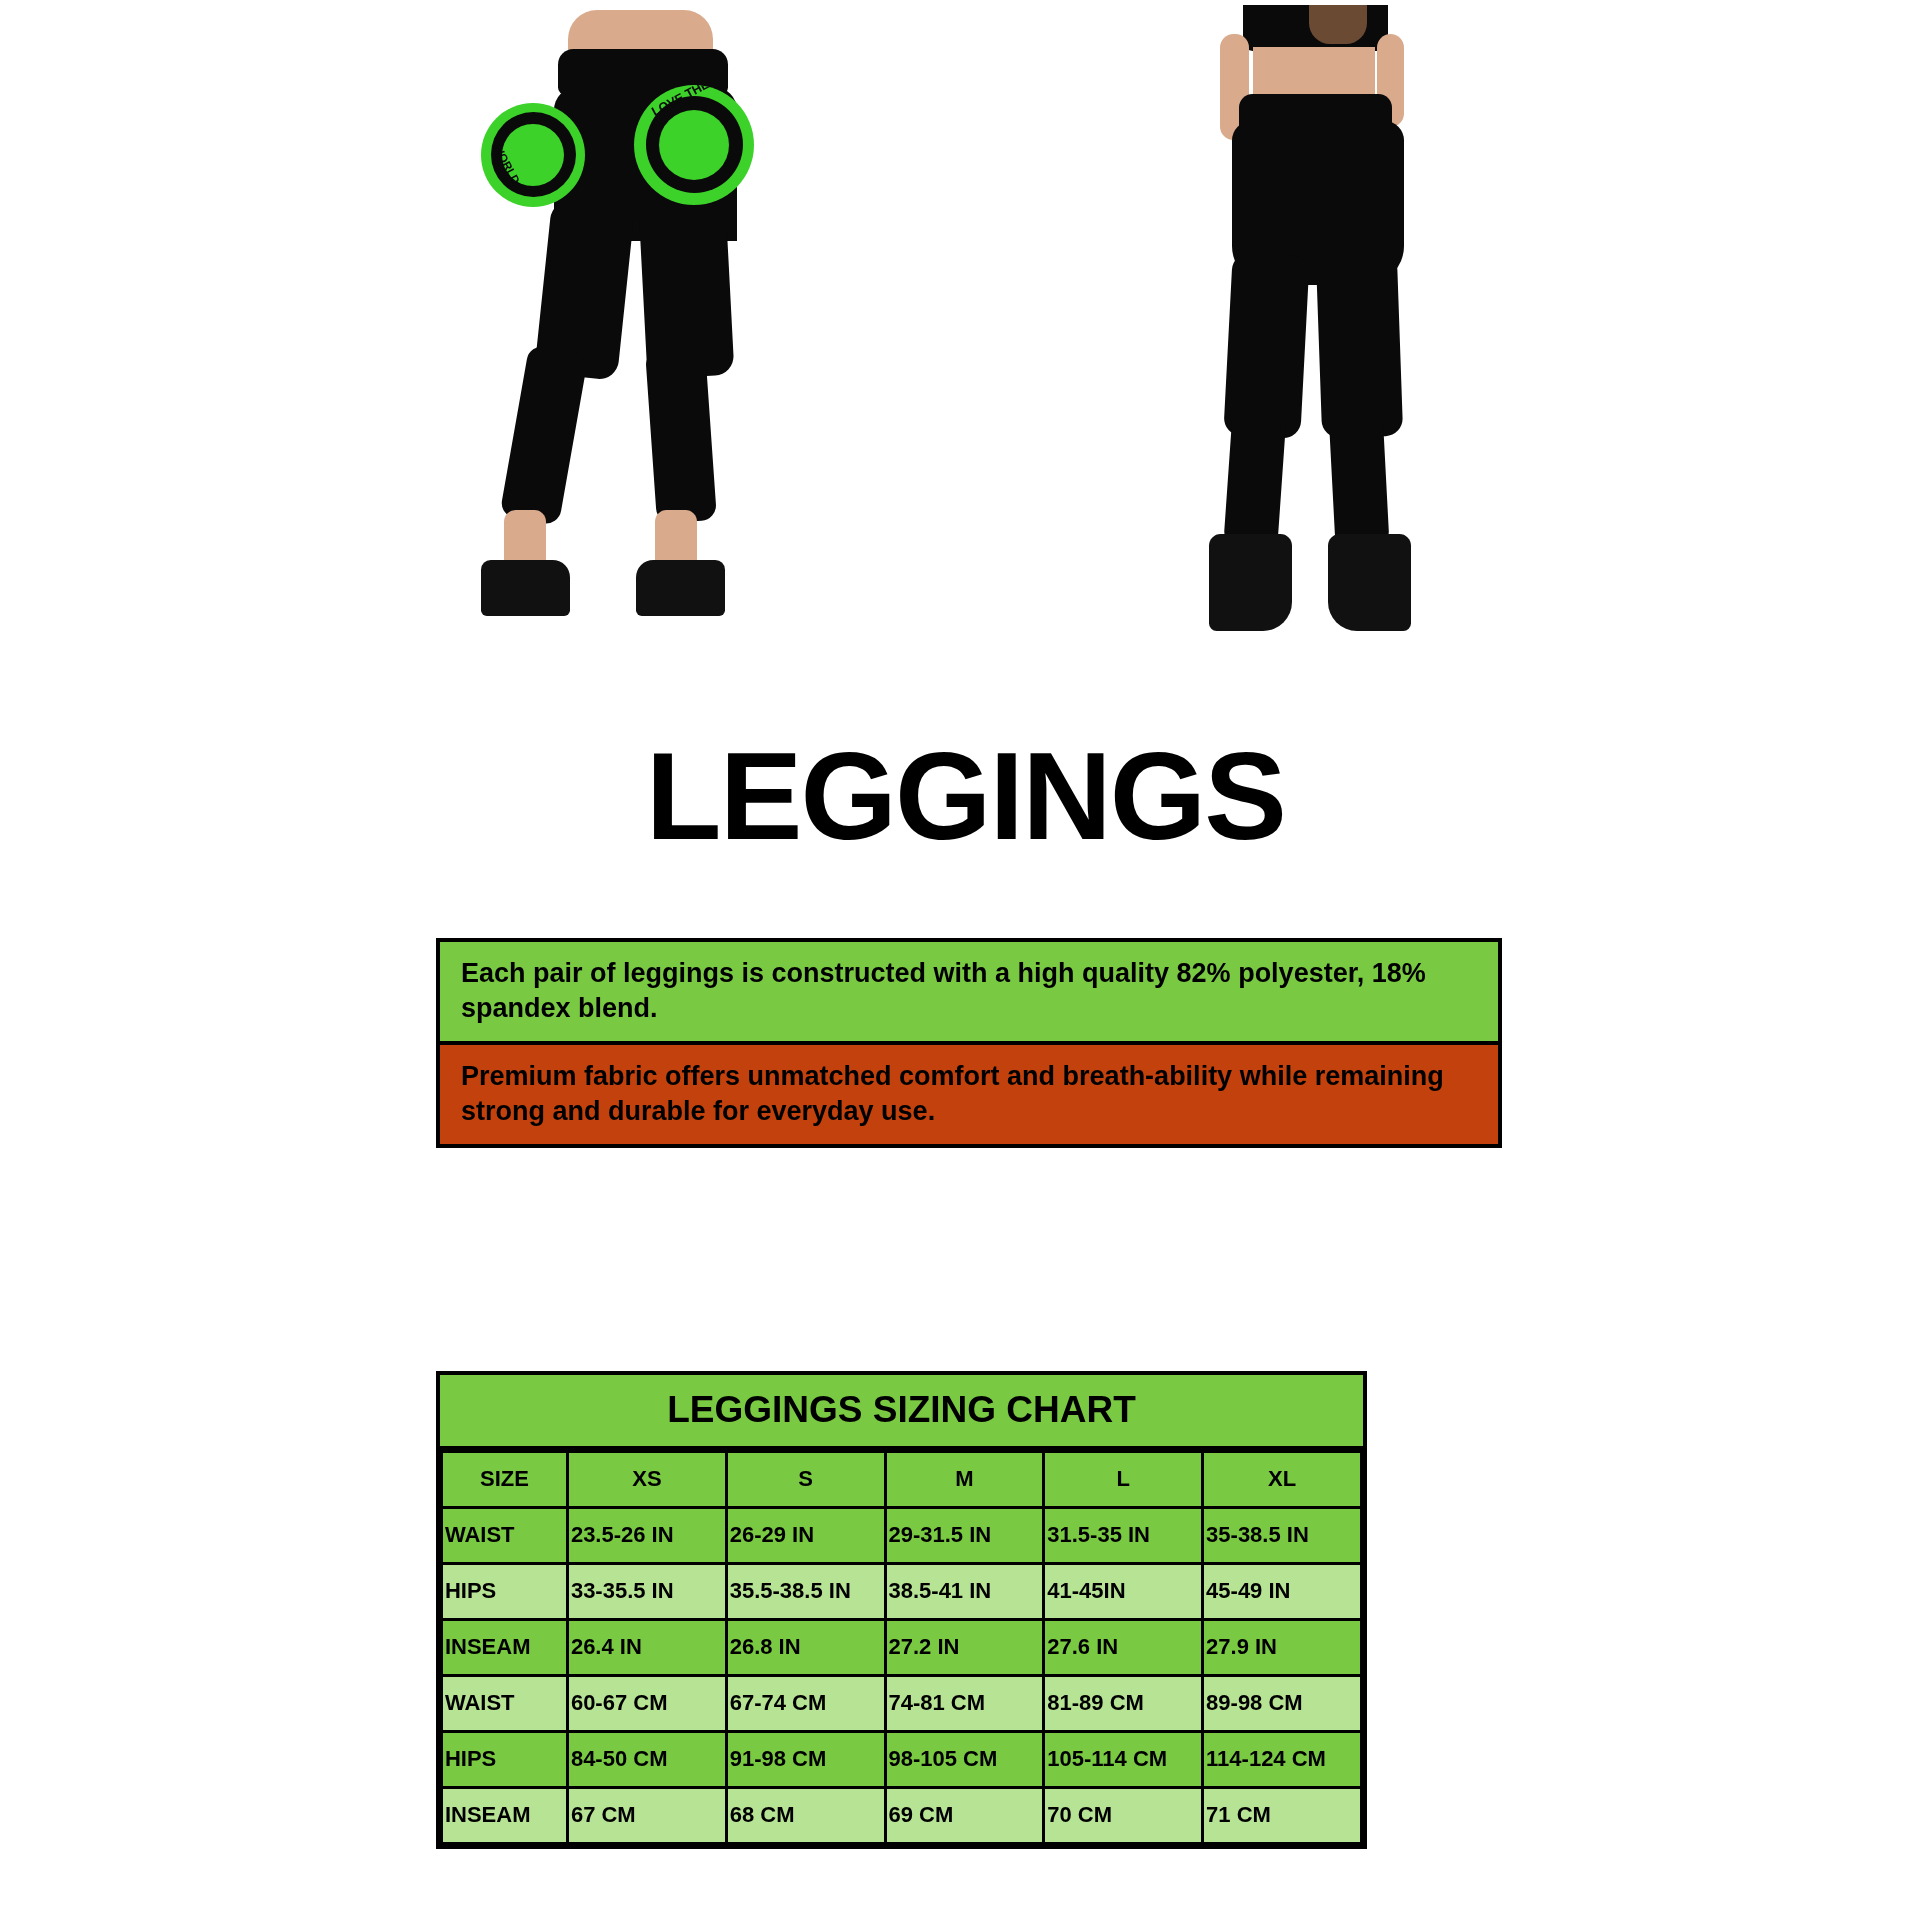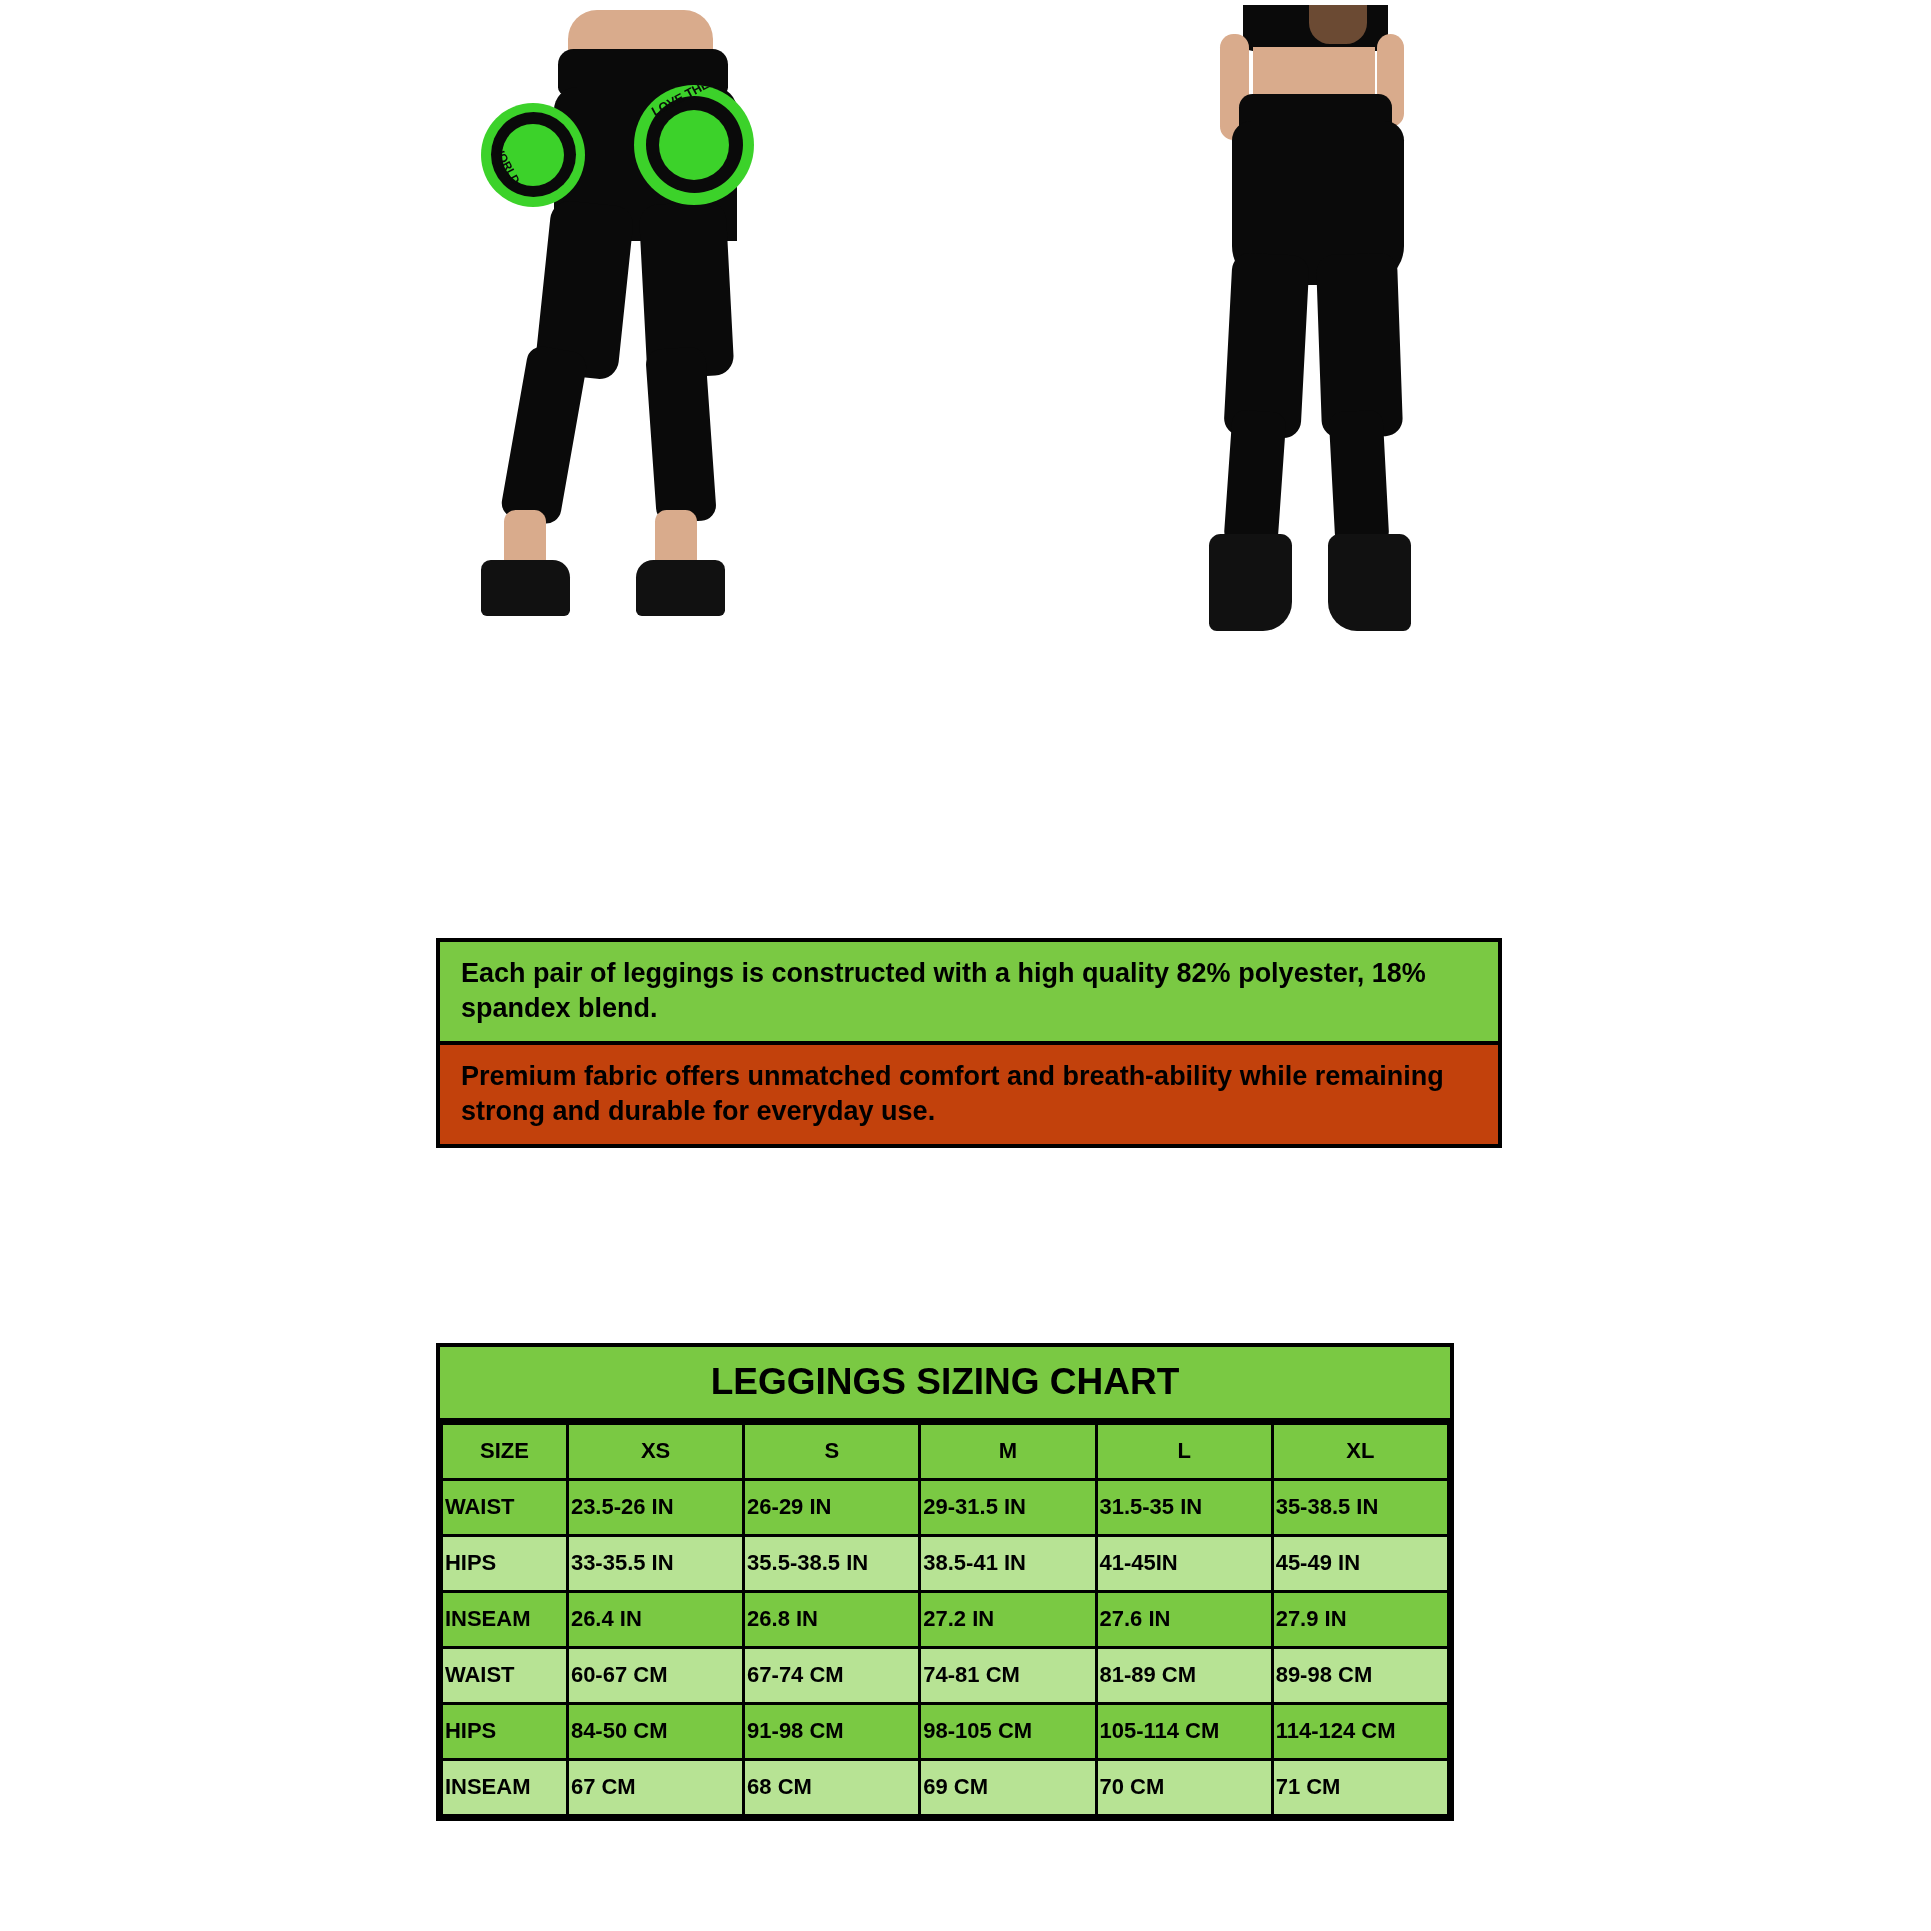--- a/index.html
+++ b/index.html
@@ -131,22 +131,22 @@
     background: #7ac943;
   }
   .feature-row.light {
     background: #c2410c;
   }
 
   
   .sizing {
     position: absolute;
     left: 436px;
-    top: 1343px;
-    width: 1018px;
+    top: 1371px;
+    width: 931px;
     border: 4.8px solid #000000;
     box-sizing: border-box;
     background: #1d4ed8;
   }
   table.size-table {
     border-collapse: collapse;
     width: 100%;
     table-layout: fixed;
   }
   table.size-table caption {
@@ -237,20 +237,21 @@
       <div class="legging" style="left:89px; top:249px; width:77px; height:183px; transform:rotate(3deg); border-radius:17.4px;"></div>
       <div class="legging" style="left:180px; top:249px; width:81px; height:183px; transform:rotate(-2deg); border-radius:17.4px;"></div>
       <div class="legging" style="left:89px; top:406px; width:54px; height:135px; transform:rotate(4deg); border-radius:13.5px;"></div>
       <div class="legging" style="left:193px; top:406px; width:54px; height:135px; transform:rotate(-3deg); border-radius:13.5px;"></div>
 
       <div class="shoe" style="left:70px; top:529px; width:83px; height:97px; border-radius:11.6px 11.6px 29px 7.7px;"></div>
       <div class="shoe" style="left:189px; top:529px; width:83px; height:97px; border-radius:11.6px 11.6px 7.7px 29px;"></div>
     </div>
   </div>
 
+  <div class="title">LEGGINGS</div>
 
   <div class="features">
     <div class="feature-row dark">Each pair of leggings is constructed with a high quality 82% polyester, 18% spandex blend.</div>
     <div class="feature-row light">Premium fabric offers unmatched comfort and breath-ability while remaining strong and durable for everyday use.</div>
   </div>
 
   <div class="sizing">
     <table class="size-table">
       <caption>LEGGINGS SIZING CHART</caption>
       <thead>

